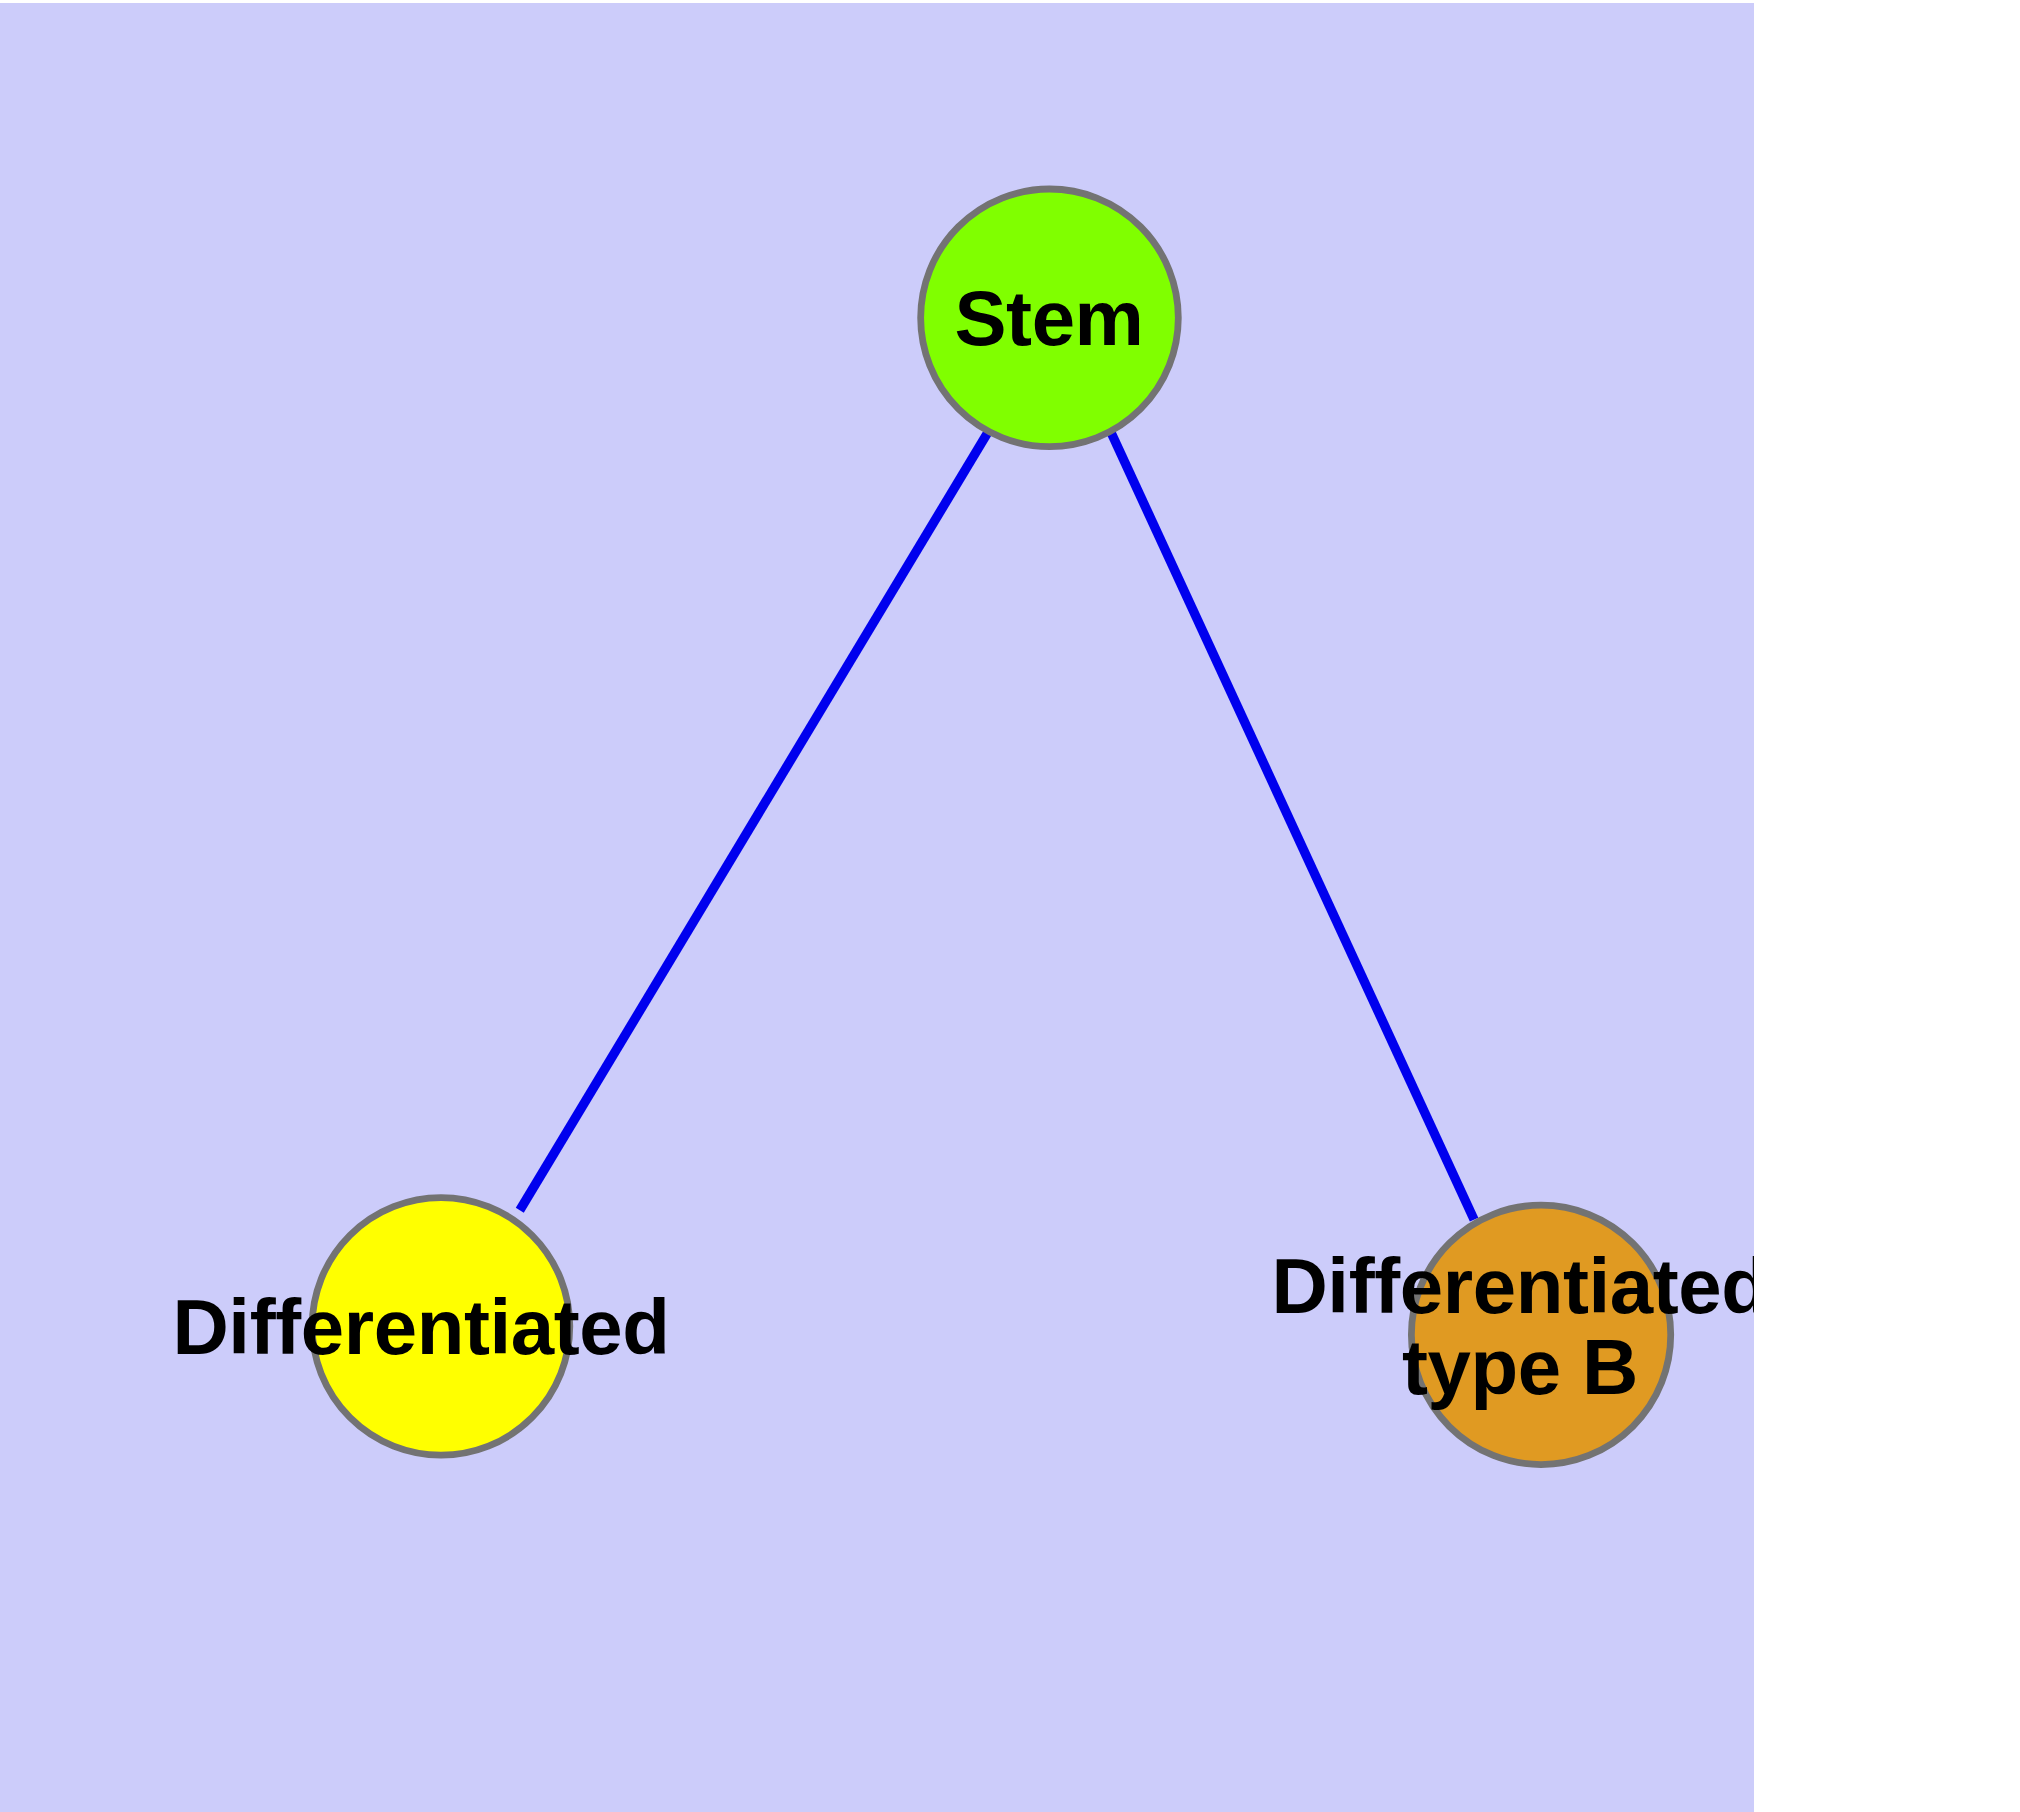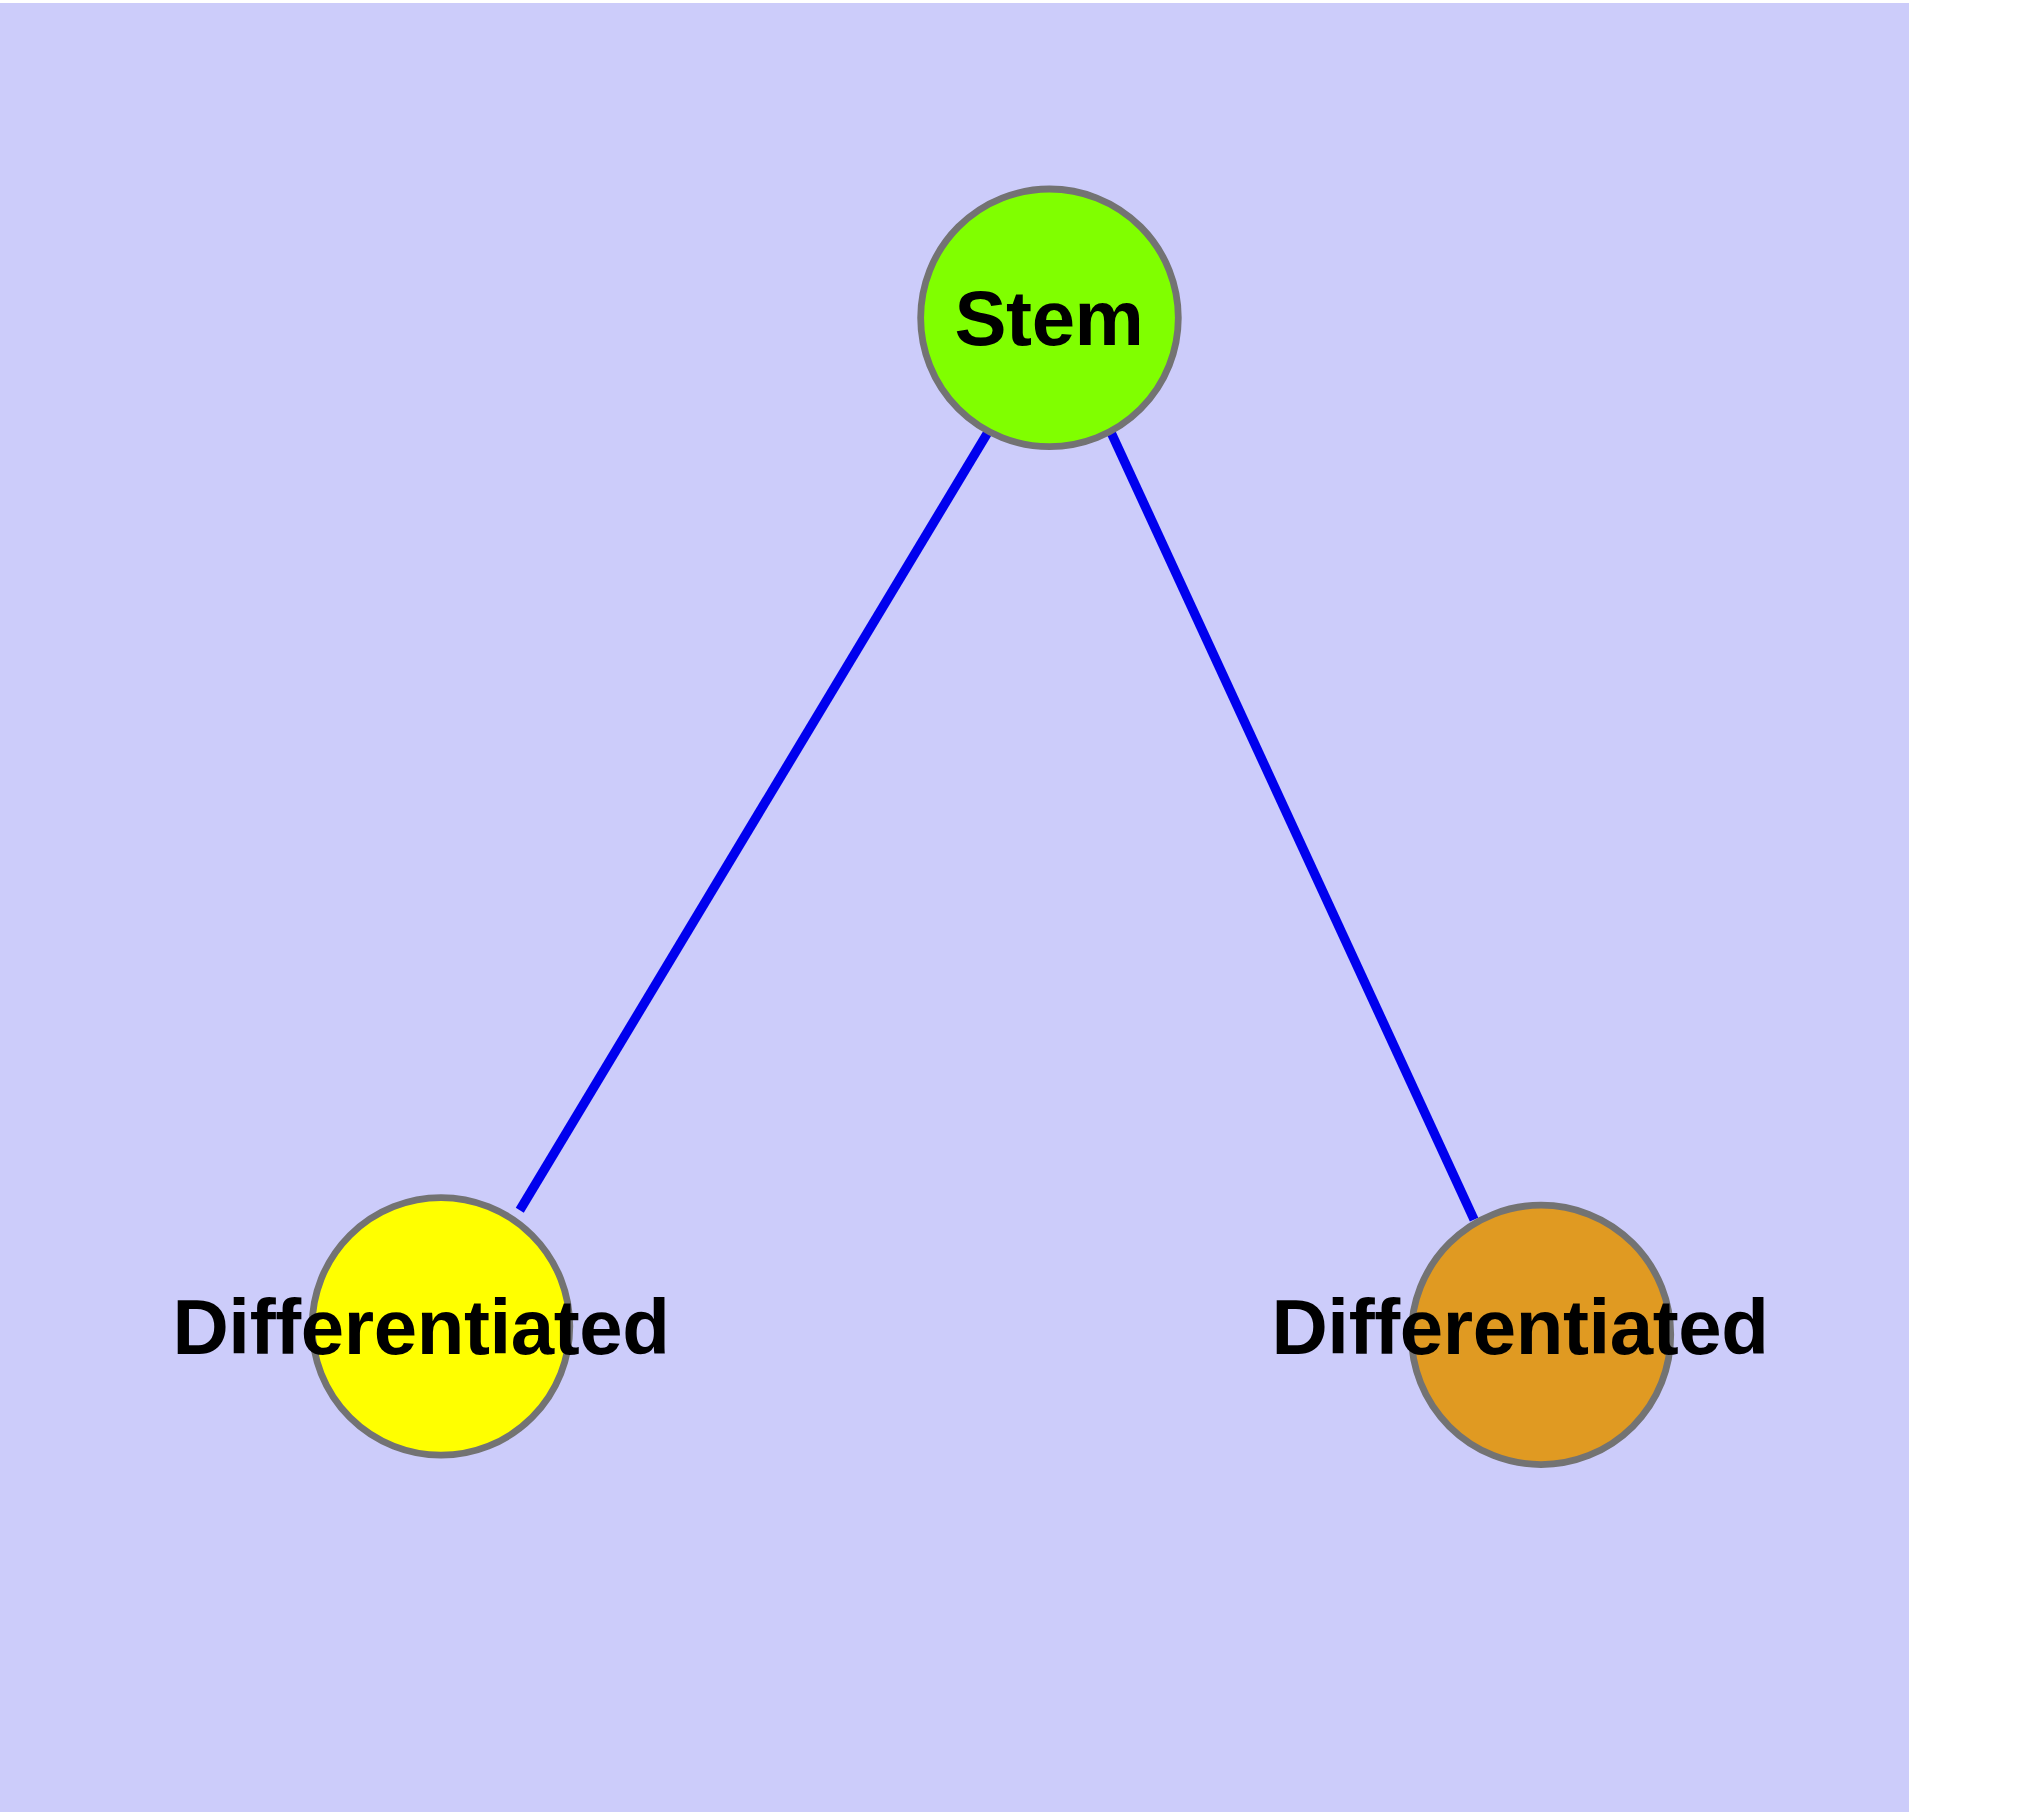--- a/index.html
+++ b/index.html
@@ -42,36 +42,36 @@
     transform: translate(-50%, -50%);
     pointer-events: none;
   }
   .edge-line {
     stroke-linecap: butt;
   }
 </style>
 </head>
 <body>
 
-<div id="canvas" style="width: 1909px; height: 1812px; background: rgb(204, 204, 250);">
+<div id="canvas" style="width: 1754px; height: 1812px; background: rgb(204, 204, 250);">
 
   <div id="top-strip" style="width: 2021px;"></div>
 
   <svg id="graph-svg" viewBox="0 0 2384 2138">
     <g id="edges-group">
         <line x1="1166" y1="509" x2="613" y2="1428" stroke="#0000ee" stroke-width="11" class="edge-line"></line>
         <line x1="1311" y1="511" x2="1739" y2="1439" stroke="#0000ee" stroke-width="11" class="edge-line"></line>
       </g>
     <g id="nodes-group">
         <circle cx="1238" cy="375" r="152" fill="#80ff00" stroke="#737373" stroke-width="8"></circle>
         <circle cx="520" cy="1565" r="152" fill="#ffff00" stroke="#737373" stroke-width="8"></circle>
         <circle cx="1818" cy="1575" r="153" fill="#e09a22" stroke="#737373" stroke-width="8"></circle>
       </g>
   </svg>
 
   <div id="labels-layer">
       <div class="node-label" style="left: 1049px; top: 318px; color: rgb(0, 0, 0);"><div>Stem</div></div>
       <div class="node-label" style="left: 421px; top: 1327px; color: rgb(0, 0, 0);"><div>Differentiated</div></div>
-      <div class="node-label" style="left: 1520px; top: 1327px; color: rgb(0, 0, 0);"><div>Differentiated</div></div>
+      <div class="node-label" style="left: 1520px; top: 1327px; color: rgb(0, 0, 0);"><div>Differentiated</div><div>type B</div></div>
     </div>
 
 </div>
 
 
 </body></html>

